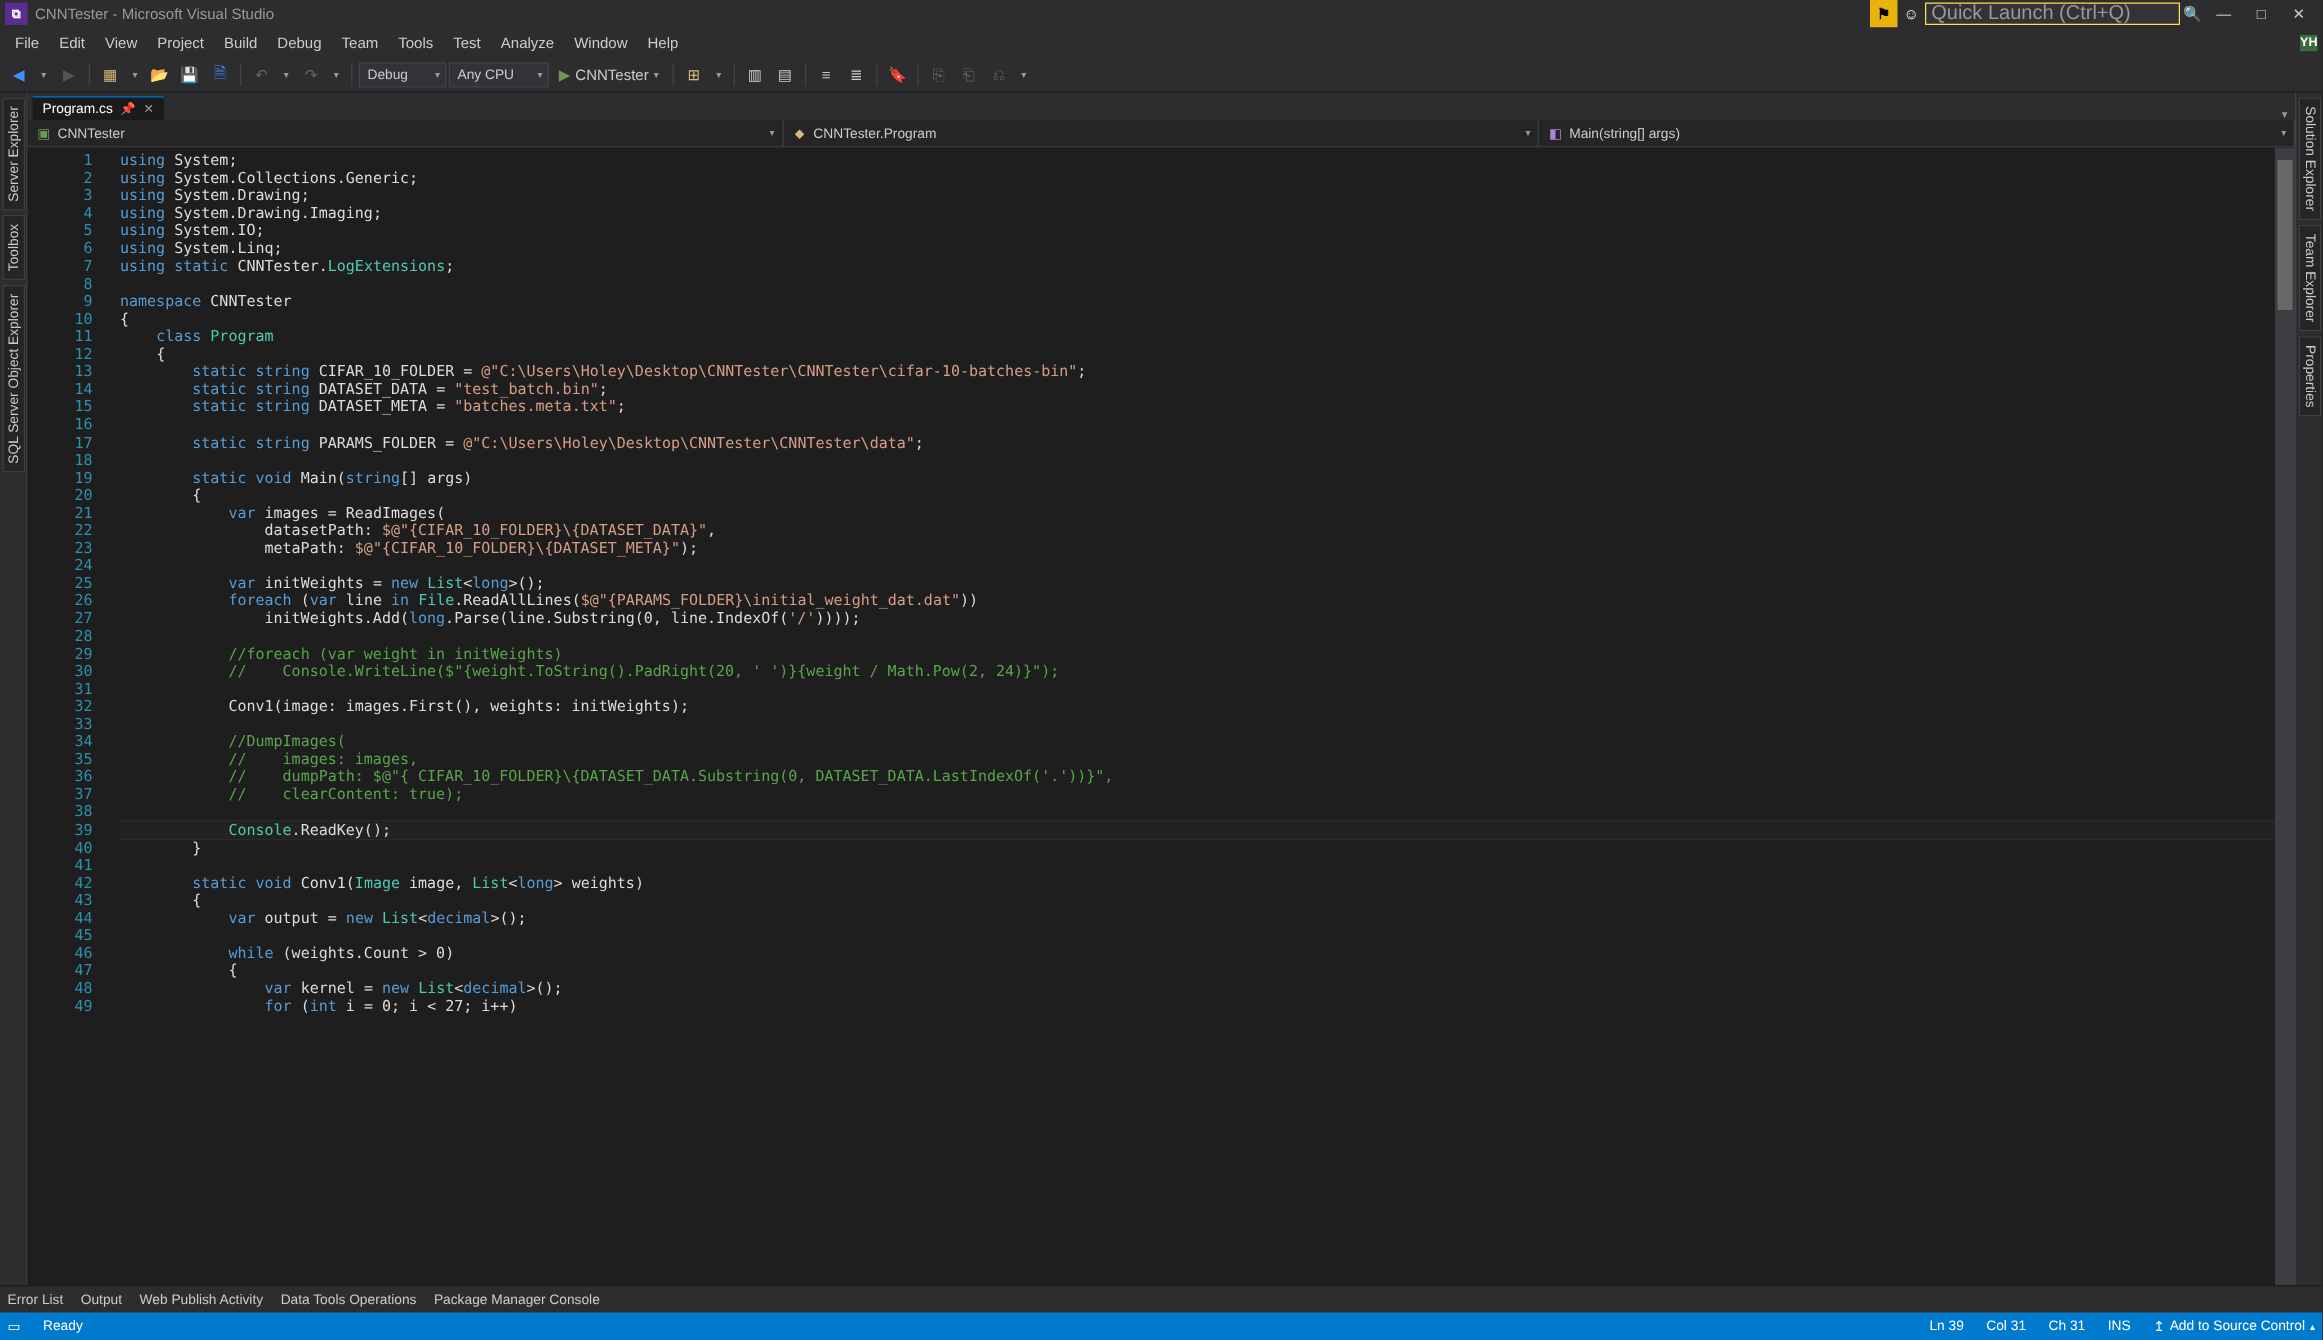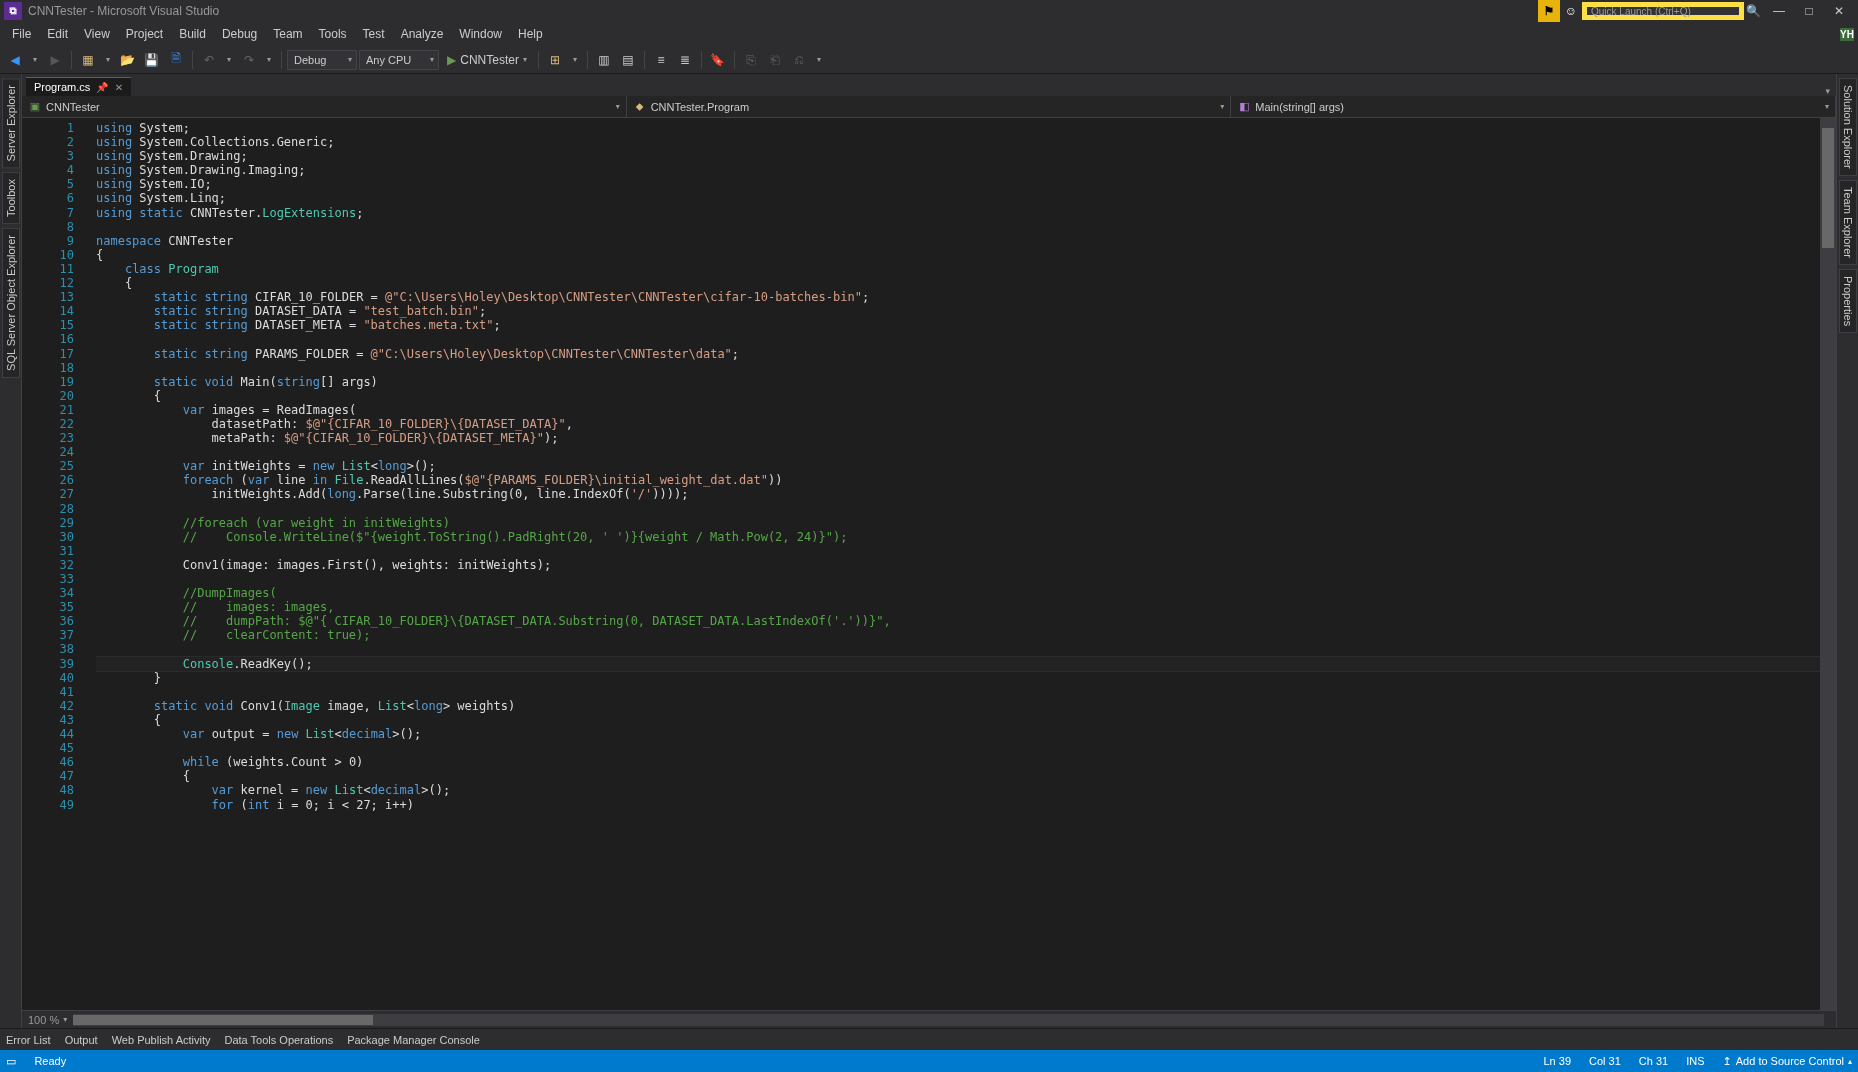--- a/index.html
+++ b/index.html
@@ -24,21 +24,21 @@
 }
 .titlebar .vs-logo {
   width: 18px; height: 18px; background: #5c2d91; margin-right: 6px;
   display:flex;align-items:center;justify-content:center;color:#fff;font-size:10px;font-weight:bold;
 }
 .titlebar .title { flex: 0 0 auto; }
 .titlebar .spacer { flex: 1; }
 .titlebar .notif { width:22px;height:22px;background:#e8b30a;display:flex;align-items:center;justify-content:center;color:#000;font-weight:bold; }
 .titlebar .feedback { width:22px;display:flex;align-items:center;justify-content:center;color:#fff; }
 .titlebar .quicklaunch {
-  width: 162px; height: 18px; background: #333337; border:5px solid #fde047; color:#999; padding:0 4px; font-size:10px; display:flex;align-items:center;
+  width: 204px; height: 18px; background: #333337; border:1px solid #fde047; color:#999; padding:0 4px; font-size:16px; display:flex;align-items:center;
 }
 .titlebar .winbtn { width:30px; text-align:center; color:#ccc; cursor:pointer; }
 .menubar {
   height: 24px; background:#2d2d30; display:flex; align-items:center; padding:0 4px; color:#ccc;
 }
 .menubar .mitem { padding: 3px 8px; cursor:pointer; }
 .menubar .spacer { flex:1; }
 .menubar .userbadge { background:#3b6b3b;color:#fff;padding:1px 0;font-size:10px;font-weight:bold; }
 .toolbar {
   height: 28px; background:#2d2d30; display:flex; align-items:center; padding:0 4px; gap:2px; border-bottom:1px solid #1b1b1c;
@@ -272,28 +272,20 @@
           <div style="height: 14.1px;">48</div>
           <div style="height: 14.1px;">49</div>
         </div>
       <div class="fold-col"></div>
       <div class="code" id="code"><div class="line"><span class="k">using</span> <span class="n">System</span><span class="p">;</span></div><div class="line"><span class="k">using</span> <span class="n">System.Collections.Generic</span><span class="p">;</span></div><div class="line"><span class="k">using</span> <span class="n">System.Drawing</span><span class="p">;</span></div><div class="line"><span class="k">using</span> <span class="n">System.Drawing.Imaging</span><span class="p">;</span></div><div class="line"><span class="k">using</span> <span class="n">System.IO</span><span class="p">;</span></div><div class="line"><span class="k">using</span> <span class="n">System.Linq</span><span class="p">;</span></div><div class="line"><span class="k">using</span> <span class="k">static</span> <span class="n">CNNTester</span><span class="p">.</span><span class="t">LogExtensions</span><span class="p">;</span></div><div class="line">&nbsp;</div><div class="line"><span class="k">namespace</span> <span class="n">CNNTester</span></div><div class="line"><span class="p">{</span></div><div class="line">    <span class="k">class</span> <span class="t">Program</span></div><div class="line">    <span class="p">{</span></div><div class="line">        <span class="k">static</span> <span class="k">string</span> <span class="n">CIFAR_10_FOLDER</span> <span class="p">=</span> <span class="s">@"C:\Users\Holey\Desktop\CNNTester\CNNTester\cifar-10-batches-bin"</span><span class="p">;</span></div><div class="line">        <span class="k">static</span> <span class="k">string</span> <span class="n">DATASET_DATA</span> <span class="p">=</span> <span class="s">"test_batch.bin"</span><span class="p">;</span></div><div class="line">        <span class="k">static</span> <span class="k">string</span> <span class="n">DATASET_META</span> <span class="p">=</span> <span class="s">"batches.meta.txt"</span><span class="p">;</span></div><div class="line">&nbsp;</div><div class="line">        <span class="k">static</span> <span class="k">string</span> <span class="n">PARAMS_FOLDER</span> <span class="p">=</span> <span class="s">@"C:\Users\Holey\Desktop\CNNTester\CNNTester\data"</span><span class="p">;</span></div><div class="line">&nbsp;</div><div class="line">        <span class="k">static</span> <span class="k">void</span> <span class="n">Main</span><span class="p">(</span><span class="k">string</span><span class="p">[] args)</span></div><div class="line">        <span class="p">{</span></div><div class="line">            <span class="k">var</span> <span class="n">images</span> <span class="p">= ReadImages(</span></div><div class="line">                <span class="n">datasetPath:</span> <span class="s">$@"{CIFAR_10_FOLDER}\{DATASET_DATA}"</span><span class="p">,</span></div><div class="line">                <span class="n">metaPath:</span> <span class="s">$@"{CIFAR_10_FOLDER}\{DATASET_META}"</span><span class="p">);</span></div><div class="line">&nbsp;</div><div class="line">            <span class="k">var</span> <span class="n">initWeights</span> <span class="p">=</span> <span class="k">new</span> <span class="t">List</span><span class="p">&lt;</span><span class="k">long</span><span class="p">&gt;();</span></div><div class="line">            <span class="k">foreach</span> <span class="p">(</span><span class="k">var</span> <span class="n">line</span> <span class="k">in</span> <span class="t">File</span><span class="p">.ReadAllLines(</span><span class="s">$@"{PARAMS_FOLDER}\initial_weight_dat.dat"</span><span class="p">))</span></div><div class="line">                <span class="n">initWeights.Add(</span><span class="k">long</span><span class="p">.Parse(line.Substring(0, line.IndexOf(</span><span class="s">'/'</span><span class="p">))));</span></div><div class="line">&nbsp;</div><div class="line">            <span class="c">//foreach (var weight in initWeights)</span></div><div class="line">            <span class="c">//    Console.WriteLine($"{weight.ToString().PadRight(20, ' ')}{weight / Math.Pow(2, 24)}");</span></div><div class="line">&nbsp;</div><div class="line">            <span class="n">Conv1(image: images.First(), weights: initWeights);</span></div><div class="line">&nbsp;</div><div class="line">            <span class="c">//DumpImages(</span></div><div class="line">            <span class="c">//    images: images,</span></div><div class="line">            <span class="c">//    dumpPath: $@"{ CIFAR_10_FOLDER}\{DATASET_DATA.Substring(0, DATASET_DATA.LastIndexOf('.'))}",</span></div><div class="line">            <span class="c">//    clearContent: true);</span></div><div class="line">&nbsp;</div><div class="line current">            <span class="t">Console</span><span class="p">.ReadKey();</span></div><div class="line">        <span class="p">}</span></div><div class="line">&nbsp;</div><div class="line">        <span class="k">static</span> <span class="k">void</span> <span class="n">Conv1</span><span class="p">(</span><span class="t">Image</span> <span class="n">image</span><span class="p">,</span> <span class="t">List</span><span class="p">&lt;</span><span class="k">long</span><span class="p">&gt; weights)</span></div><div class="line">        <span class="p">{</span></div><div class="line">            <span class="k">var</span> <span class="n">output</span> <span class="p">=</span> <span class="k">new</span> <span class="t">List</span><span class="p">&lt;</span><span class="k">decimal</span><span class="p">&gt;();</span></div><div class="line">&nbsp;</div><div class="line">            <span class="k">while</span> <span class="p">(weights.Count &gt; 0)</span></div><div class="line">            <span class="p">{</span></div><div class="line">                <span class="k">var</span> <span class="n">kernel</span> <span class="p">=</span> <span class="k">new</span> <span class="t">List</span><span class="p">&lt;</span><span class="k">decimal</span><span class="p">&gt;();</span></div><div class="line">                <span class="k">for</span> <span class="p">(</span><span class="k">int</span> <span class="n">i</span> <span class="p">= 0; i &lt; 27; i++)</span></div></div>
       <div class="scroll-v">
         <div class="thumb"></div>
       </div>
     </div>
 
-    <div class="editor-footer">
-      <div class="zoom">
-          <span>100 %</span>
-        </div>
-      <div class="hscroll">
-          <div class="thumb"></div>
-        </div>
-    </div>
   </div>
 
   <div class="side-tabs-right">
     <div class="side-tab-r">Solution Explorer</div>
     <div class="side-tab-r">Team Explorer</div>
     <div class="side-tab-r">Properties</div>
   </div>
 </div>
 
 <div class="bottom-tabs">

